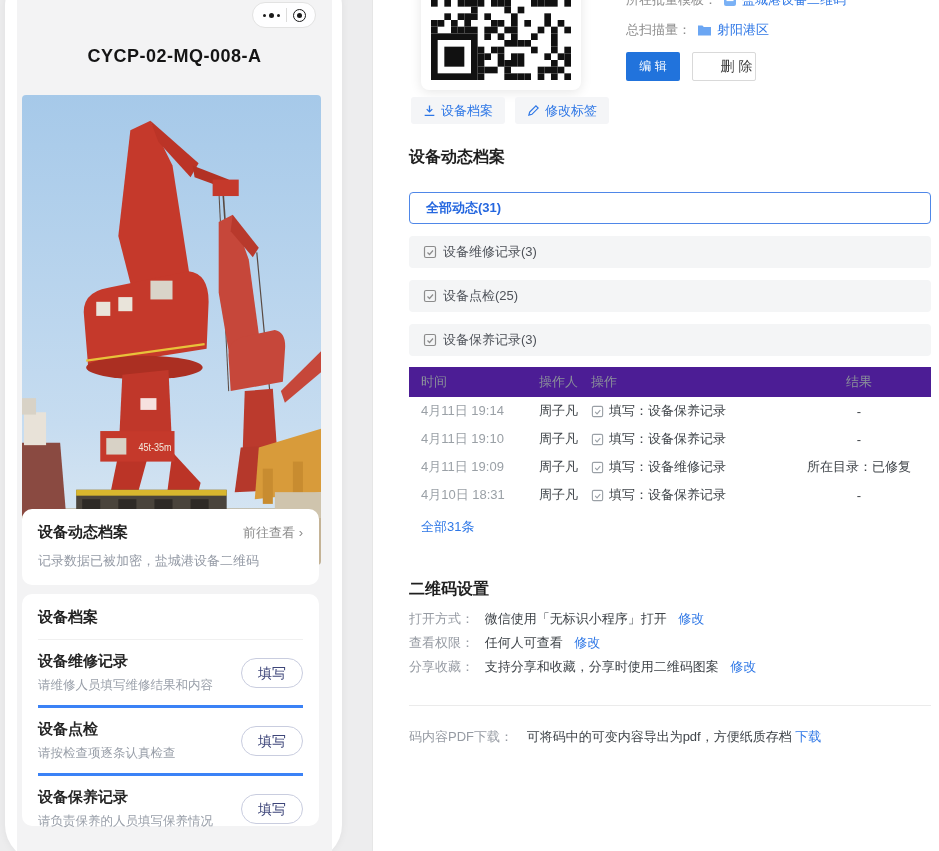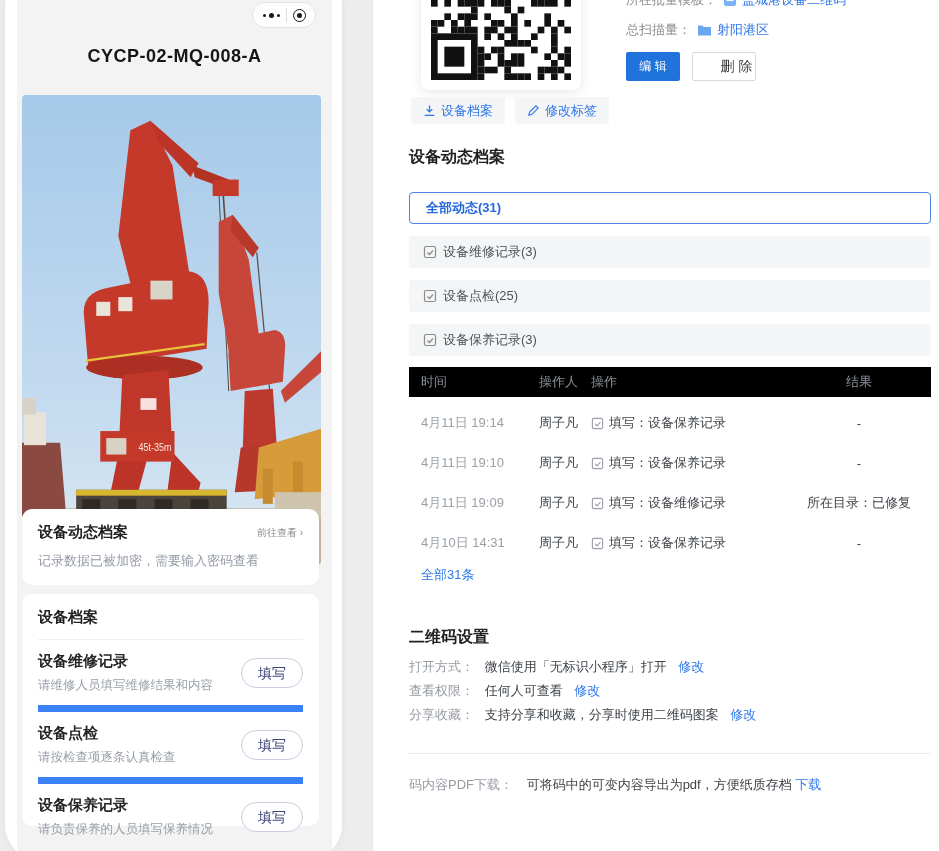--- a/index.html
+++ b/index.html
@@ -26,25 +26,25 @@
   .mp-title { position:absolute; top:54px; left:0; right:0; text-align:center;
     font-size:18px; font-weight:700; color:#151515; letter-spacing:.5px; }
   .mp-photo { position:absolute; top:103px; left:5px; right:11px; height:470px;
     border-radius:4px; overflow:hidden; }
   .mp-photo svg { display:block; width:100%; height:100%; }
   .mp-card { position:absolute; left:5px; right:13px; background:#fff; border-radius:10px; padding:14px 16px; }
   .card-archive { top:517px; height:76px; }
   .card-forms { top:602px; height:232px; }
   .card-title-row { display:flex; align-items:center; justify-content:space-between; }
   .card-title { font-size:15px; font-weight:700; color:#222; }
-  .card-link { font-size:10px; color:#8c8c8c; }
+  .card-link { font-size:13px; color:#8c8c8c; }
   .card-desc { margin-top:10px; font-size:13px; color:#949aa5; }
   .forms-divider { height:1px; background:#f0f0f0; margin-top:12px; }
   .form-row { display:flex; align-items:center; justify-content:space-between; padding:12px 0 11px; }
-  .form-row + .form-row { border-top:7px solid #3b82f6; }
+  .form-row + .form-row { border-top:3px solid #3b82f6; }
   .form-row .ft { font-size:15px; font-weight:700; color:#262626; }
   .form-row .fd { font-size:12.5px; color:#9aa0aa; margin-top:6px; }
   .fill-btn { flex:none; width:62px; height:30px; border:1px solid #c9cddf; border-radius:15px;
     background:#fff; color:#3d4579; font-size:14px; line-height:28px; text-align:center; cursor:pointer; }
 
   
   .main { position:absolute; left:374px; top:0; right:0; bottom:0; padding:0 8px 0 35px; }
   .blue { color:#2e77e6; }
   a.lnk { color:#2e77e6; text-decoration:none; cursor:pointer; }
 
@@ -64,22 +64,22 @@
   .btn-plain { width:64px; height:29px; background:#fff; color:#3c3c3c; border:1px solid #d9d9d9;
     border-radius:2px; font-size:14px; cursor:pointer;padding-left:25px; }
 
   .sec-title { font-size:16px; font-weight:700; color:#1f1f1f; line-height:18px; }
   .archive-sec { margin-top:148px; }
   .tabs { display:flex; gap:12px; margin-top:26px;flex-direction:column; }
   .tab { height:32px; display:flex; align-items:center; gap:6px; padding:0 14px; border-radius:4px;
     background:#f4f5f6; color:#4e5259; font-size:13px; cursor:pointer; }
   .tab.active { background:#fff; border:1px solid #4f87e8; color:#2567df; font-weight:700; padding:0 16px; }
   .table { margin-top:11px; }
-  .t-head { display:flex; align-items:center; height:30px; background:#000000; color:#8b919a; padding-left:12px; }
-  .t-row { display:flex; align-items:center; height:28px; padding-left:12px;margin-top:12px; }
+  .t-head { display:flex; align-items:center; height:30px; background:#4c1d95; color:#8b919a; padding-left:12px; }
+  .t-row { display:flex; align-items:center; height:28px; padding-left:12px; }
   .c-time { width:118px; color:#9aa0a6; }
   .c-person { width:52px; }
   .c-action { width:196px; display:flex; align-items:center; gap:5px; }
   .c-result { flex:1;text-align:center; }
   .t-head .c-time,.t-head .c-person,.t-head .c-action,.t-head .c-result { color:#8b919a; }
   .more-link { display:inline-block; margin:9px 0 0 12px; }
 
   .settings-sec { margin-top:44px; }
   .s-rows { margin-top:9px; }
   .s-row { line-height:24px; }
@@ -180,21 +180,21 @@
       </div>
 
       <div class="mp-card card-archive">
         <div class="card-title-row">
           <span class="card-title">设备动态档案</span>
           <span class="card-link">
             <span>前往查看</span>
             <span>›</span>
           </span>
         </div>
-        <div class="card-desc">记录数据已被加密，需要输入密码查看</div>
+        <div class="card-desc">记录数据已被加密，盐城港设备二维码</div>
       </div>
 
       <div class="mp-card card-forms">
         <div class="card-title">设备档案</div>
         <div class="forms-divider"></div>
 
         <div class="form-row">
           <div>
             <div class="ft">设备维修记录</div>
             <div class="fd">请维修人员填写维修结果和内容</div>
@@ -466,21 +466,21 @@
         <span class="c-action">
             <svg class="ic" width="13" height="13" viewBox="0 0 14 14" fill="none" stroke="#9aa0a6" stroke-width="1.2">
               <rect x="1.5" y="1.5" width="11" height="11" rx="1.5"></rect>
               <path d="M4.5 7.5l2 2 3.5-4"></path>
             </svg>
             <span>填写：设备维修记录</span>
           </span>
         <span class="c-result">所在目录：已修复</span>
       </div>
       <div class="t-row">
-        <span class="c-time">4月10日 14:31</span>
+        <span class="c-time">4月10日 18:31</span>
         <span class="c-person">周子凡</span>
         <span class="c-action">
             <svg class="ic" width="13" height="13" viewBox="0 0 14 14" fill="none" stroke="#9aa0a6" stroke-width="1.2">
               <rect x="1.5" y="1.5" width="11" height="11" rx="1.5"></rect>
               <path d="M4.5 7.5l2 2 3.5-4"></path>
             </svg>
             <span>填写：设备保养记录</span>
           </span>
         <span class="c-result">-</span>
       </div>

